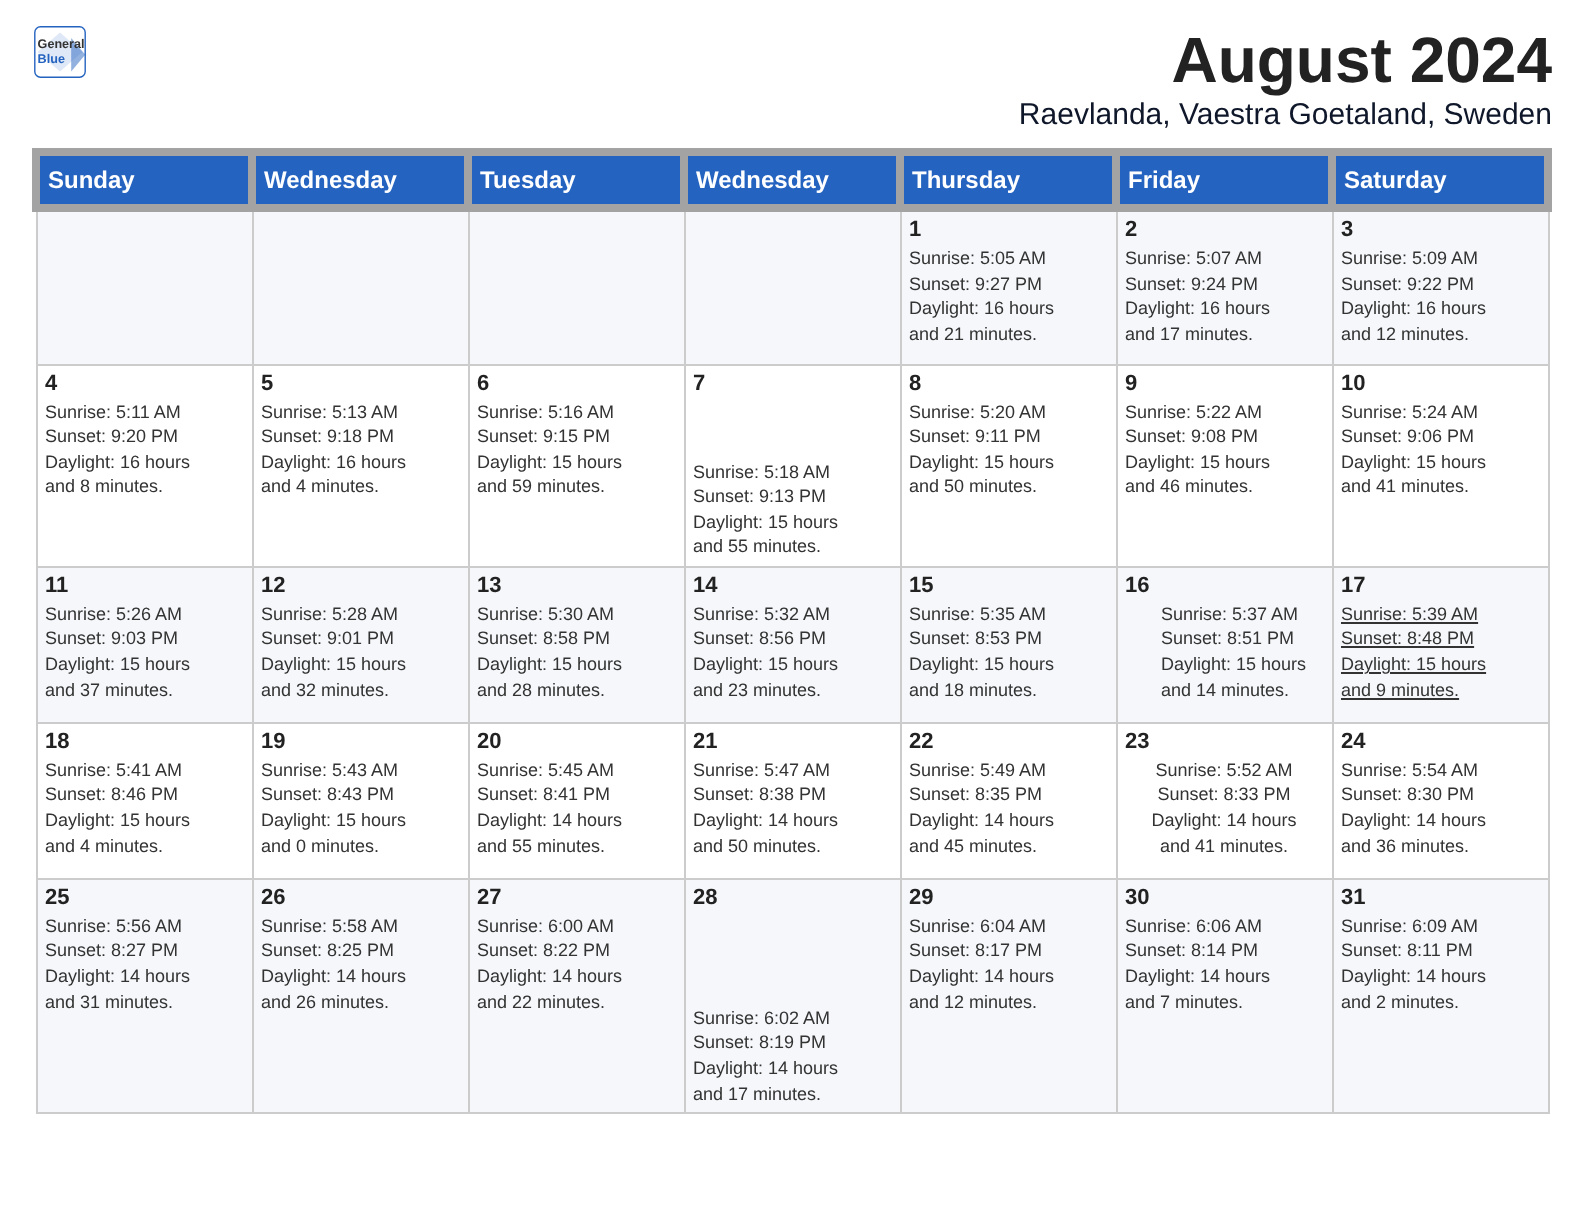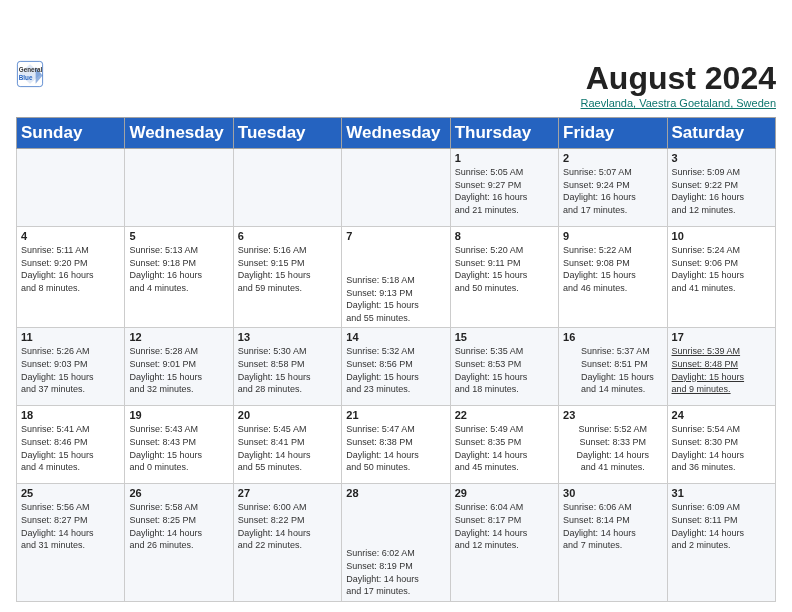--- a/index.html
+++ b/index.html
@@ -12,56 +12,54 @@
     }
     .page {
       width: 792px;
       padding: 12px 16px 8px 16px;
     }
     .header {
       display: flex;
       justify-content: space-between;
       align-items: flex-start;
       margin-bottom: 8px;
-      margin-top: 48px;
     }
     .logo {
       display: flex;
       align-items: center;
     }
     .logo-icon {
       width: 28px;
       height: 28px;
       margin-right: 4px;
     }
     .title-block {
       text-align: right;
     }
     .title-block .month-year {
       font-size: 32px;
       font-weight: bold;
       color: #222;
     }
     .title-block .location {
-      font-size: 11px;
-      color: #0f766e;
-      text-decoration: underline;
+      font-size: 15px;
+      color: #0f172a;
     }
     table {
       width: 100%;
       border-collapse: collapse;
     }
     thead th {
       background: #2563c0;
       color: #fff;
-      font-size: 17px;
+      font-size: 12px;
       font-weight: bold;
       padding: 5px 4px;
       text-align: left;
-      border: 1px solid #a3a3a3;
+      border: 4px solid #a3a3a3;
     }
     tbody td {
       border: 1px solid #ccc;
       vertical-align: top;
       padding: 3px 4px;
       font-size: 9.5px;
       color: #222;
       width: calc(100% / 7);
       height: 78px;
     }

